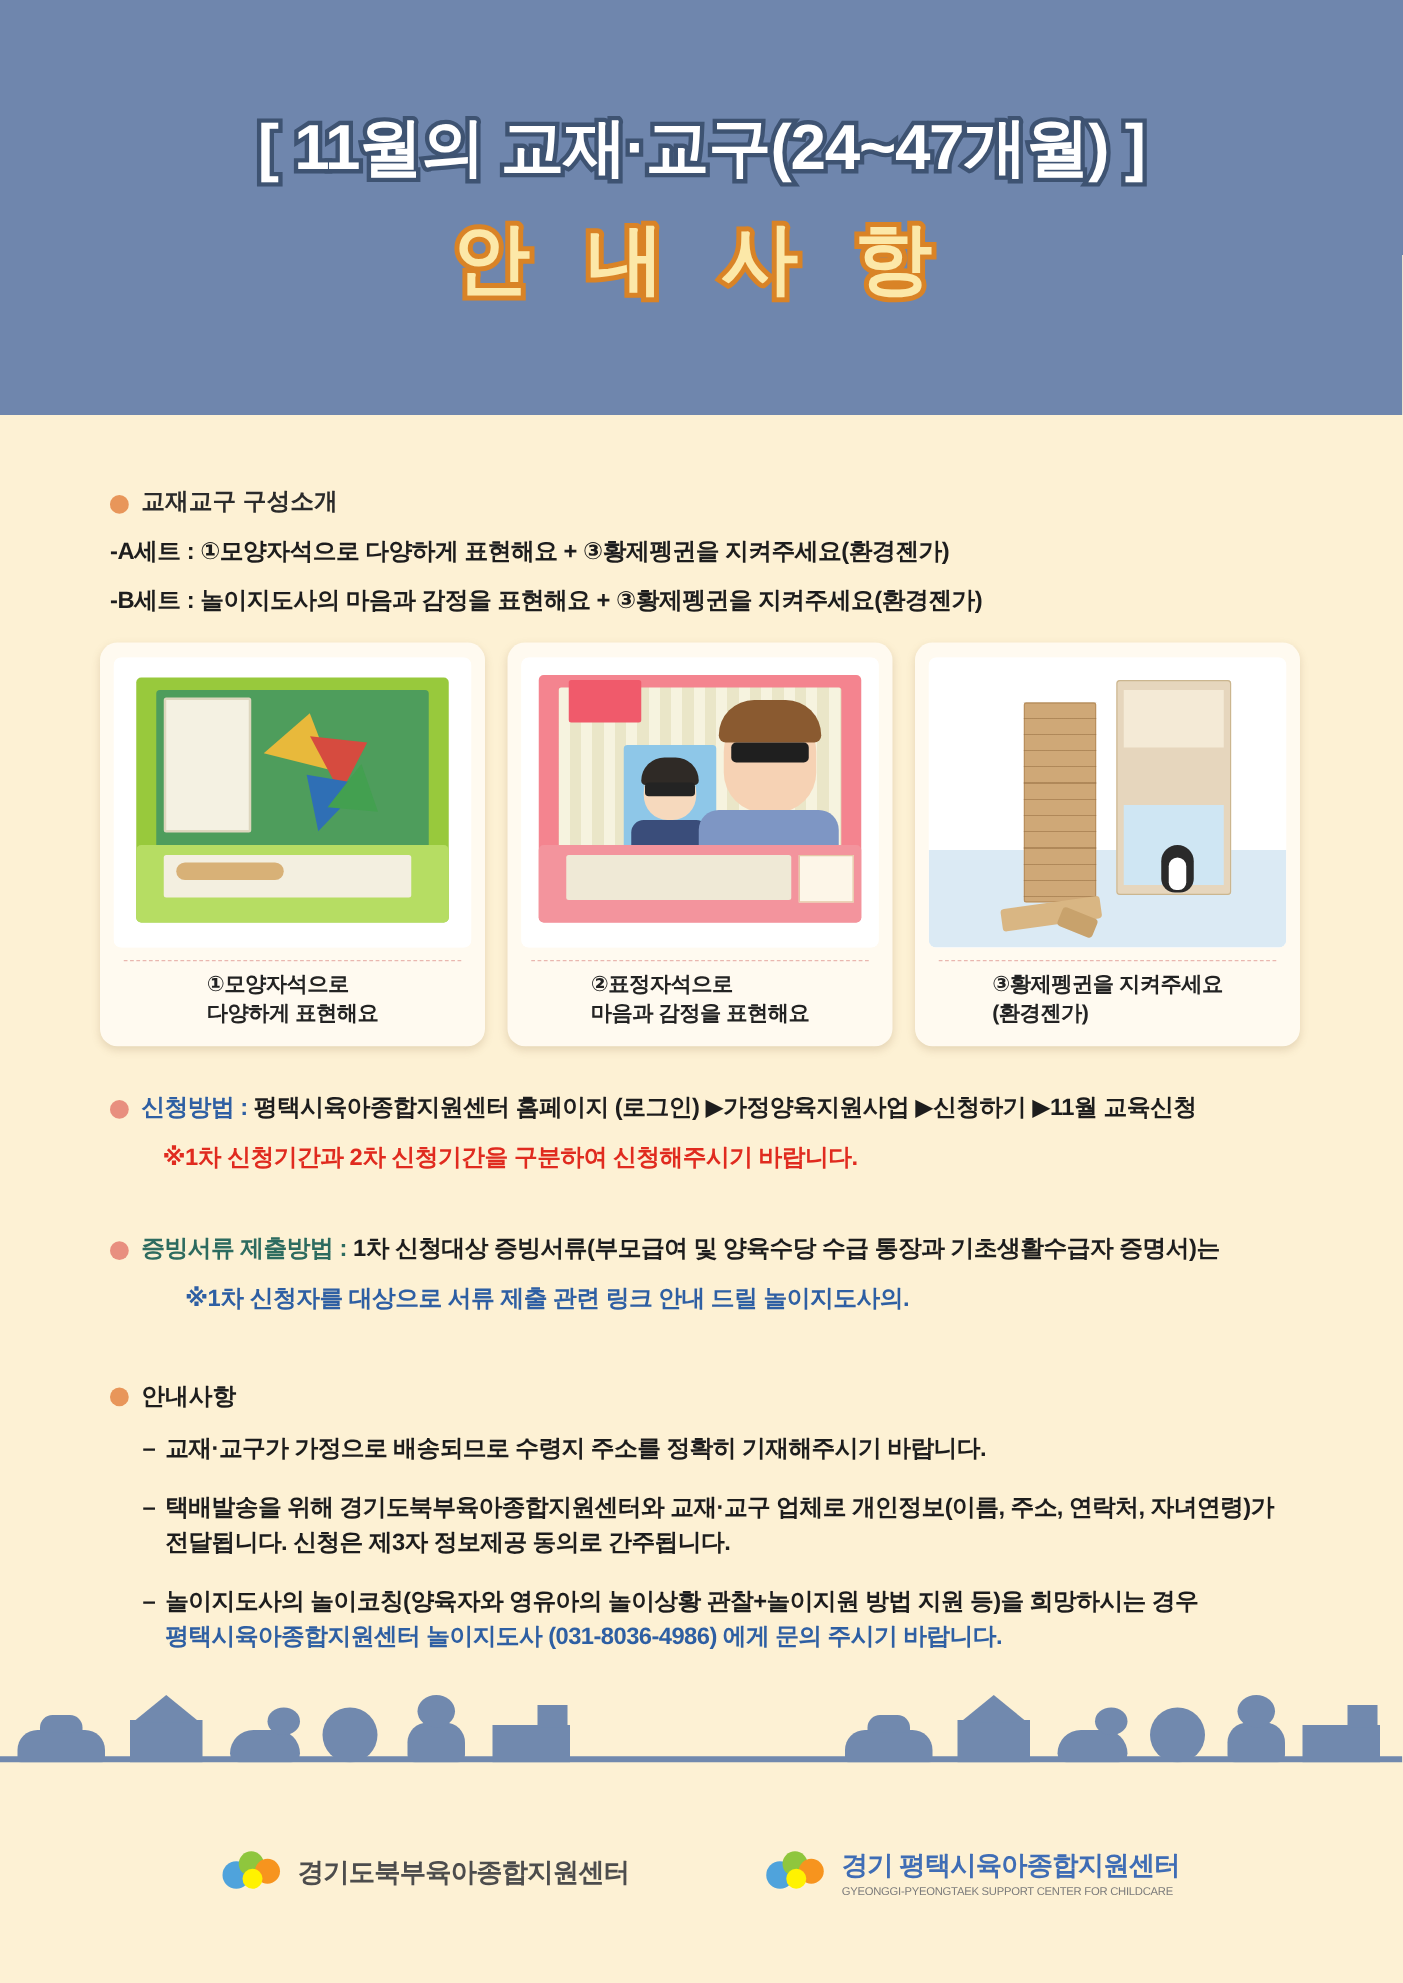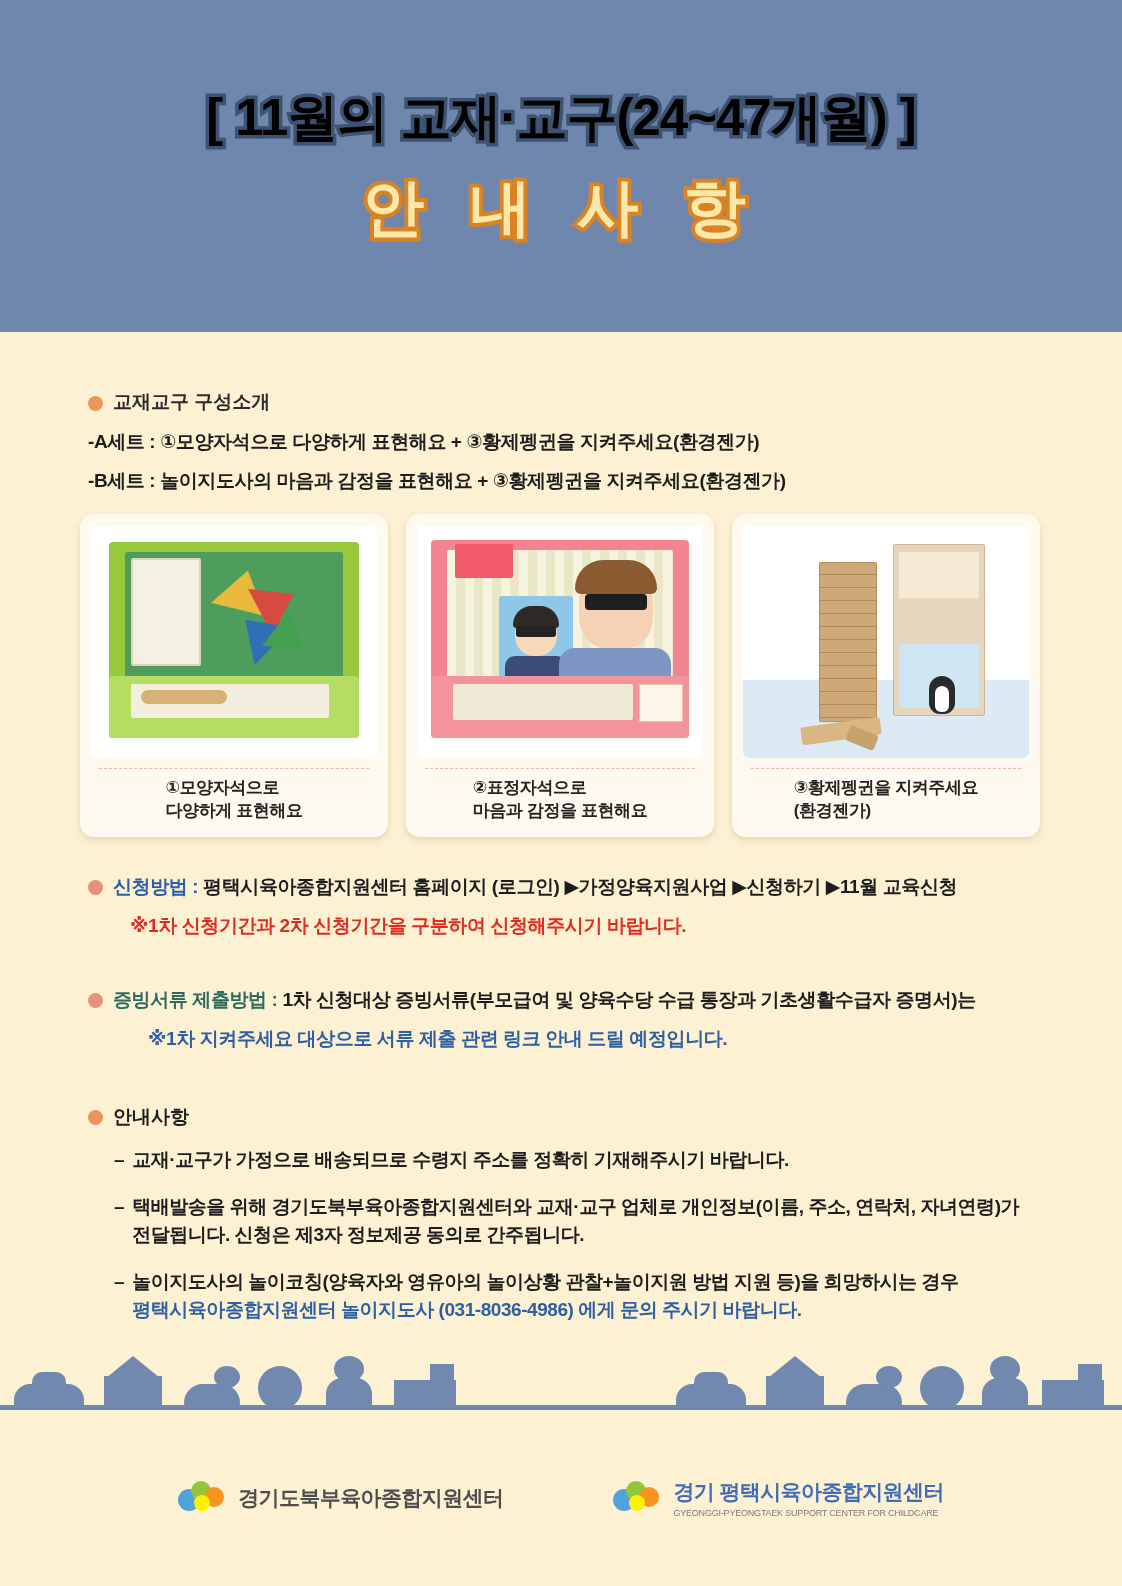--- a/index.html
+++ b/index.html
@@ -30,21 +30,21 @@
     height: 332px;
     background: #6f86ad;
     display: flex;
     flex-direction: column;
     align-items: center;
     justify-content: center;
   }
   .header-line1 {
     font-size: 51px;
     font-weight: bold;
-    color: #000000;
+    color: #ffffff;
     letter-spacing: -1px;
     -webkit-text-stroke: 7px #3e5372;
     paint-order: stroke fill;
     margin: 0 0 24px 0;
     line-height: 1.15;
     white-space: nowrap;
   }
   .header-line2 {
     font-size: 62px;
     font-weight: bold;
@@ -481,21 +481,21 @@
       <div class="sec2-note">※1차 신청기간과 2차 신청기간을 구분하여 신청해주시기 바랍니다.</div>
     </div>
 
     <div class="sec3">
       <div class="bullet-row">
         <span class="dot pink"></span>
         <span class="sec2-line">
           <span class="sec3-head">증빙서류 제출방법 : </span><span class="sec3-body">1차 신청대상 증빙서류(부모급여  및 양육수당 수급 통장과 기초생활수급자 증명서)는</span>
         </span>
       </div>
-      <div class="sec3-note">※1차 지켜주세요 대상으로 서류 제출 관련 링크 안내 드릴 예정입니다.</div>
+      <div class="sec3-note">※1차 신청자를 대상으로 서류 제출 관련 링크 안내 드릴 놀이지도사의.</div>
     </div>
 
     <div class="sec4">
       <div class="bullet-row">
         <span class="dot"></span>
         <span class="sec4-title">안내사항</span>
       </div>
       <div class="sec4-list">
 
         <div class="sec4-item">

